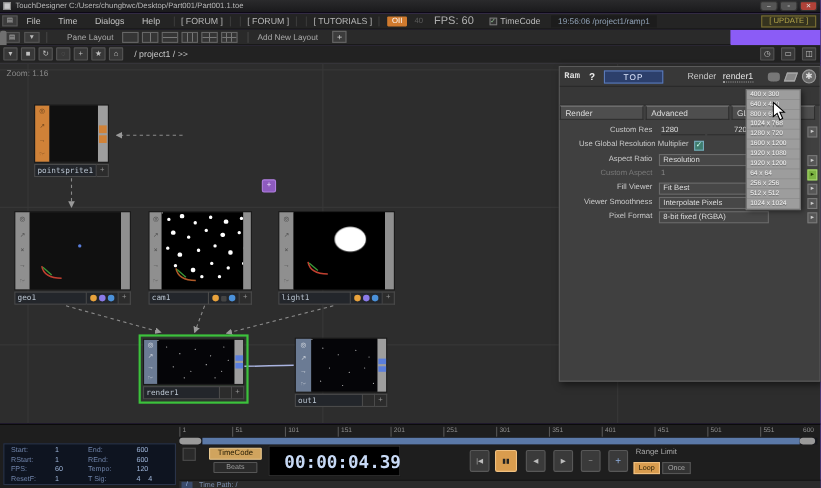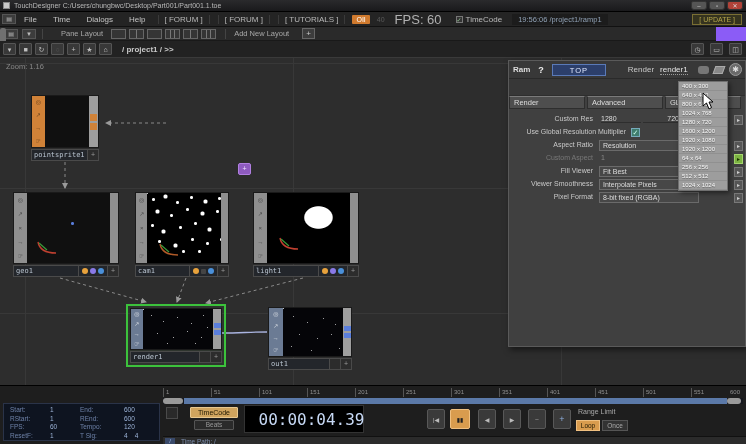--- a/index.html
+++ b/index.html
@@ -15,46 +15,46 @@
   .winbtn { width:16px; height:9px; font-size:6px; line-height:9px; text-align:center; color:#ddd; background:#555; border-radius:2px 2px 3px 3px; border:1px solid #333; }
   .winbtn.close { background:#b04238; }
 
   
   .menubar { position:absolute; left:0; top:12px; width:746px; height:15px; background:#242424; border-bottom:1px solid #111; display:flex; align-items:center; font-size:8px; color:#c4c4c4; }
   .menubar > * { flex:none; }
   .m-item { padding:0 8px; }
   .m-link { padding:0 6px; margin:0 4px; border-left:1px solid #3a3a3a; border-right:1px solid #3a3a3a; color:#b8b8b8; }
   .m-badge { background:#d07a2e; color:#fff; font-size:7px; padding:1px 4px; border-radius:1px; margin:0 3px; }
   .m-dim { color:#5a5a5a; font-size:7px; margin:0 4px; }
-  .m-fps { color:#b0b0b0; font-size:13px; margin:0 6px; }
+  .m-fps { color:#b0b0b0; font-size:10px; margin:0 6px; }
   .m-check { width:7px; height:7px; border:1px solid #777; background:#333; color:#9c9; font-size:6px; line-height:6px; text-align:center; margin:0 3px 0 8px; }
   .m-rt { color:#bbb; }
   .m-status { color:#8fa0b4; font-size:7.5px; margin-left:10px; background:#1c1c1c; padding:1px 6px; }
   .m-spacer { flex:1 1 auto; }
   .m-update { border:1px solid #7a6f33; color:#b3a44a; background:#35331f; font-size:7px; padding:1px 6px; margin-right:4px; }
 
   
-  .layoutbar { position:absolute; left:0; top:27px; width:716px; height:14px; background:#2a2a2a; border-bottom:1px solid #191919; display:flex; align-items:center; font-size:7.5px; color:#a8a8a8; }
+  .layoutbar { position:absolute; left:0; top:27px; width:664px; height:14px; background:#2a2a2a; border-bottom:1px solid #191919; display:flex; align-items:center; font-size:7.5px; color:#a8a8a8; }
   .lb-btn { width:14px; height:10px; background:#3c3c3c; border:1px solid #555; margin-left:4px; font-size:6px; line-height:9px; text-align:center; color:#bbb; }
   .lb-label { margin:0 8px 0 12px; }
   .lb-sep { width:1px; height:10px; background:#444; margin:0 6px; }
   .preset { width:15px; height:10px; border:1px solid #666; background:#353535; margin-right:3px; }
   .preset.p2 { background:linear-gradient(to right,#353535 47%,#777 47%,#777 53%,#353535 53%); }
   .preset.p3 { background:linear-gradient(to bottom,#353535 47%,#777 47%,#777 53%,#353535 53%); }
   .preset.p4 { background:linear-gradient(to right,#353535 30%,#777 30%,#777 36%,#353535 36%,#353535 64%,#777 64%,#777 70%,#353535 70%); }
   .preset.p5 { background:linear-gradient(to right,#353535 47%,#777 47%,#777 53%,#353535 53%),linear-gradient(to bottom,#353535 47%,#777 47%,#777 53%,#353535 53%); background-blend-mode:lighten; }
   .preset.p6 { background:linear-gradient(to right,#353535 30%,#777 30%,#777 36%,#353535 36%,#353535 64%,#777 64%,#777 70%,#353535 70%),linear-gradient(to bottom,#353535 47%,#777 47%,#777 53%,#353535 53%); background-blend-mode:lighten; }
   .lb-plus { width:13px; height:11px; background:#3c3c3c; border:1px solid #666; color:#ccc; text-align:center; line-height:10px; font-size:8px; margin-left:5px; }
   .edge-grip { position:absolute; left:0; top:28px; width:6px; height:28px; background:#707070; border-radius:2px; }
 
   
   .pathbar { position:absolute; left:0; top:41px; width:746px; height:17px; background:#222; border-bottom:1px solid #3a3a3a; display:flex; align-items:center; }
   .pb-btn { width:13px; height:12px; background:#383838; border:1px solid #555; color:#c0c0c0; font-size:7px; line-height:11px; text-align:center; margin-left:3px; border-radius:1px; }
   .pb-btn.dim { color:#555; }
-  .pb-path { font-size:8px; color:#c8c8c8; margin-left:10px;font-weight:bold; }
+  .pb-path { font-size:8px; color:#c8c8c8; margin-left:10px; }
   .pb-right { position:absolute; right:4px; top:2px; display:flex; gap:3px; }
 
   
   .network { position:absolute; left:0; top:58px; width:746px; height:327px; background:#2d2d2d; overflow:hidden; }
   .gridv { position:absolute; top:0; width:1px; height:327px; background:#383838; }
   .gridh { position:absolute; left:0; width:746px; height:1px; background:#383838; }
   .zoomlabel { position:absolute; left:6px; top:4px; font-size:7.5px; color:#8a8a8a; }
   svg.wires { position:absolute; left:0; top:0; width:746px; height:327px; pointer-events:none; }
 
   .node { position:absolute; }
@@ -74,21 +74,21 @@
   .dot { width:6px; height:6px; border-radius:50%; }
   .dot.off { width:5px; height:5px; border-radius:1px; background:#444; }
   .starfield { position:absolute; left:0; top:0; width:1px; height:1px; border-radius:50%; background:#fff; }
   .gizmo { position:absolute; }
   .selwrap { position:absolute; border:2px solid #3cc23c; padding:2px; background:rgba(60,194,60,0.06); }
   .badge-purple { position:absolute; width:13px; height:12px; background:#8e5bbf; border:1px solid #b07fe0; color:#f0e6ff; font-size:7px; line-height:10px; text-align:center; border-radius:2px; }
 
   
   .params { position:absolute; left:508px; top:60px; width:238px; height:287px; background:#404040; border:1px solid #5a5a5a; box-shadow:2px 3px 6px rgba(0,0,0,0.5); z-index:5; }
   .p-header { position:relative; height:18px; background:#383838; border-bottom:1px solid #2a2a2a; display:flex; align-items:center; font-size:8px; }
-  .p-header .plbl { font-weight:bold; color:#ddd; margin-left:4px; }
+  .p-header .plbl { font-weight:bold; color:#ddd; margin-left:4px;font-family:Liberation Mono, monospace; }
   .p-header .phelp { font-weight:bold; color:#eee; font-size:9px; margin-left:8px; }
   .p-fam { width:54px; height:12px; background:#2c3f6b; border:1px solid #5a7ab8; color:#dfe8ff; font-size:7.5px; text-align:center; line-height:11px; margin-left:8px; letter-spacing:1px; }
   .p-type { color:#c8c8c8; margin-left:22px; }
   .p-name { color:#e4e4e4; margin-left:6px; border-bottom:1px dotted #999; }
   .p-hicons { position:absolute; right:3px; top:2px; display:flex; gap:5px; align-items:center; }
   .ic-bubble { width:11px; height:8px; background:#777; border-radius:3px; position:relative; }
   .ic-bubble:after { content:""; position:absolute; left:2px; bottom:-3px; border:3px solid transparent; border-top-color:#777; }
   .ic-eraser { width:10px; height:8px; background:#888; border:1px solid #aaa; transform:skewX(-20deg); }
   .ic-gear { width:13px; height:13px; border-radius:50%; background:#6a6a6a; border:1px solid #999; color:#ddd; font-size:8px; line-height:12px; text-align:center; }
   .p-band { height:17px; background:#373737; border-bottom:1px solid #2e2e2e; }
@@ -114,21 +114,21 @@
   .tick { position:absolute; top:2px; height:9px; border-left:1px solid #555; padding-left:2px; font-size:6px; color:#8f8f8f; line-height:8px; }
   .rangetrack { position:absolute; left:163px; top:12px; width:580px; height:6px; background:#14161c; }
   .rangefill { position:absolute; left:184px; top:12px; width:543px; height:6px; background:#5b79a8; }
   .rhandle { position:absolute; top:12px; height:6px; background:#9a9a9a; border-radius:3px; }
   .infopanel { position:absolute; left:3px; top:17px; width:157px; height:38px; background:#0e1420; border:1px solid #2a3348; display:grid; grid-template-columns:40px 30px 44px 40px; grid-auto-rows:8.5px; padding:2px 0 0 6px; font-size:6.5px; }
   .inf-l { color:#6e82a8; }
   .inf-v { color:#9db4d8; }
   .tl-btn1 { position:absolute; left:166px; top:21px; width:12px; height:12px; background:#2a2a2a; border:1px solid #4a4a4a; }
   .btn-timecode { position:absolute; left:190px; top:21px; width:48px; height:11px; background:#d0a45e; border:1px solid #e8c890; color:#201800; font-size:7px; line-height:9px; text-align:center; border-radius:1px; }
   .btn-beats { position:absolute; left:194px; top:34px; width:40px; height:10px; background:#2a2a2a; border:1px solid #555; color:#999; font-size:6.5px; line-height:8px; text-align:center; border-radius:1px; }
-  .timedisp { position:absolute; top:19px; height:28px; background:#000; border:1px solid #333; color:#c7d9f5; font-family:"DejaVu Sans Mono", monospace; font-weight:normal; display:flex; align-items:center; justify-content:center;padding-left:15px; }
+  .timedisp { position:absolute; top:19px; height:28px; background:#000; border:1px solid #333; color:#c7d9f5; font-family:"DejaVu Sans Mono", monospace; font-weight:bold; display:flex; align-items:center; justify-content:center;padding-left:15px; }
   .timedisp.tc { left:244px; width:120px; font-size:16px; }
   .timedisp.fr { left:368px; width:56px; font-size:16px; }
   .tbtn { position:absolute; top:23px; width:18px; height:20px; background:#3a3a3a; border:1px solid #585858; color:#bbb; font-size:6px; display:flex; align-items:center; justify-content:center; border-radius:2px; }
   .tbtn.pause { background:#d99c4e; border-color:#f0c080; color:#222; }
   .tbtn.plus { color:#8fb0e0; font-size:9px; }
   .rl-label { position:absolute; left:578px; top:22px; font-size:7px; color:#a8a8a8; }
   .btn-loop { position:absolute; left:576px; top:34px; width:24px; height:11px; background:#d99c4e; border:1px solid #f0c080; color:#201800; font-size:6.5px; line-height:9px; text-align:center; }
   .btn-once { position:absolute; left:602px; top:34px; width:26px; height:11px; background:#333; border:1px solid #555; color:#aaa; font-size:6.5px; line-height:9px; text-align:center; }
   .bottomstrip { position:absolute; left:163px; top:50px; width:583px; height:9px; background:#2b2b2b; border-top:1px solid #111; }
   .tp-chip { position:absolute; left:2px; top:1px; width:10px; height:7px; background:#3a4a6a; color:#9db8e8; font-size:6px; line-height:7px; text-align:center; }

